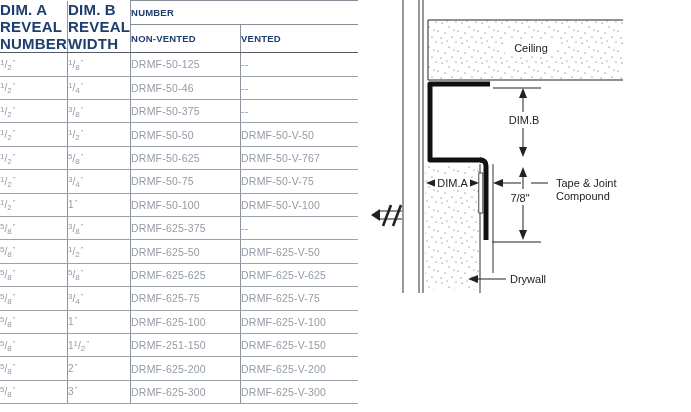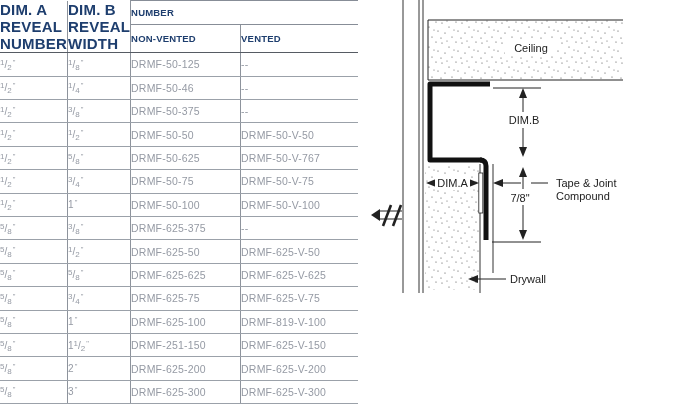--- a/index.html
+++ b/index.html
@@ -141,21 +141,21 @@
       <tr>
         <td class="cell c1"><span class="num">5</span>/<span class="den">8</span><span class="inch">&nbsp;"</span></td>
         <td class="cell c2"><span class="num">3</span>/<span class="den">4</span><span class="inch">&nbsp;"</span></td>
         <td class="cell c3">DRMF-625-75</td>
         <td class="cell c4">DRMF-625-V-75</td>
       </tr>
       <tr>
         <td class="cell c1"><span class="num">5</span>/<span class="den">8</span><span class="inch">&nbsp;"</span></td>
         <td class="cell c2">1<span class="inch">&nbsp;"</span></td>
         <td class="cell c3">DRMF-625-100</td>
-        <td class="cell c4">DRMF-819-V-100</td>
+        <td class="cell c4">DRMF-625-V-100</td>
       </tr>
       <tr>
         <td class="cell c1"><span class="num">5</span>/<span class="den">8</span><span class="inch">&nbsp;"</span></td>
         <td class="cell c2">1<span class="num">1</span>/<span class="den">2</span><span class="inch">&nbsp;"</span></td>
         <td class="cell c3">DRMF-251-150</td>
         <td class="cell c4">DRMF-625-V-150</td>
       </tr>
       <tr>
         <td class="cell c1"><span class="num">5</span>/<span class="den">8</span><span class="inch">&nbsp;"</span></td>
         <td class="cell c2">2<span class="inch">&nbsp;"</span></td>

